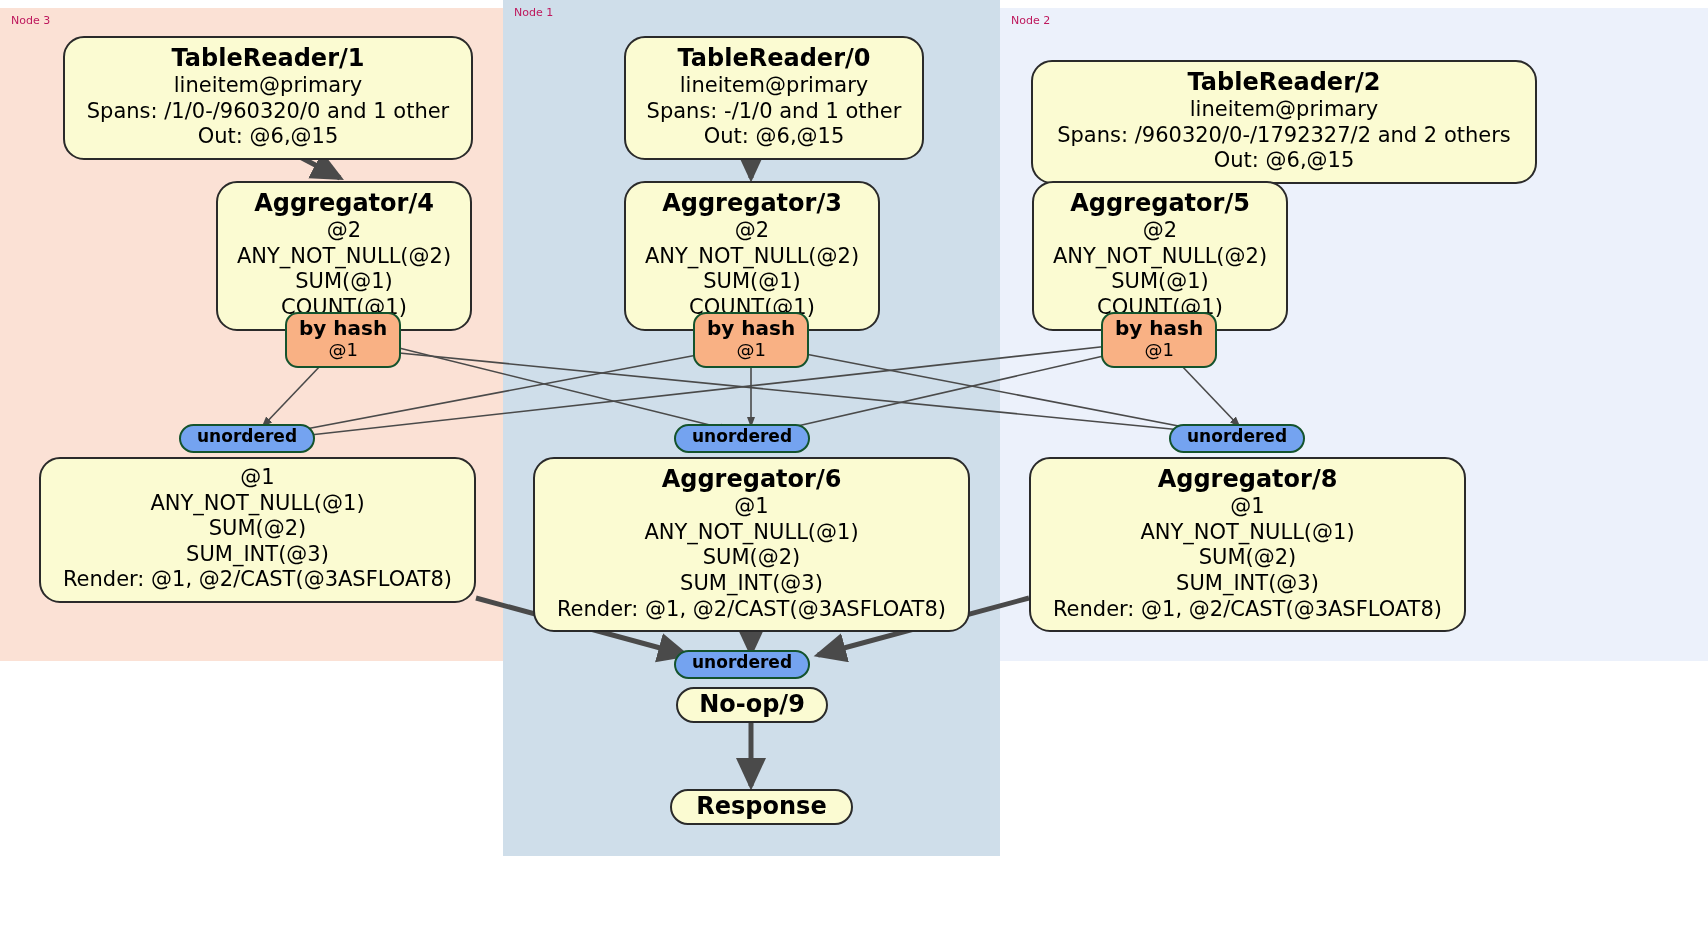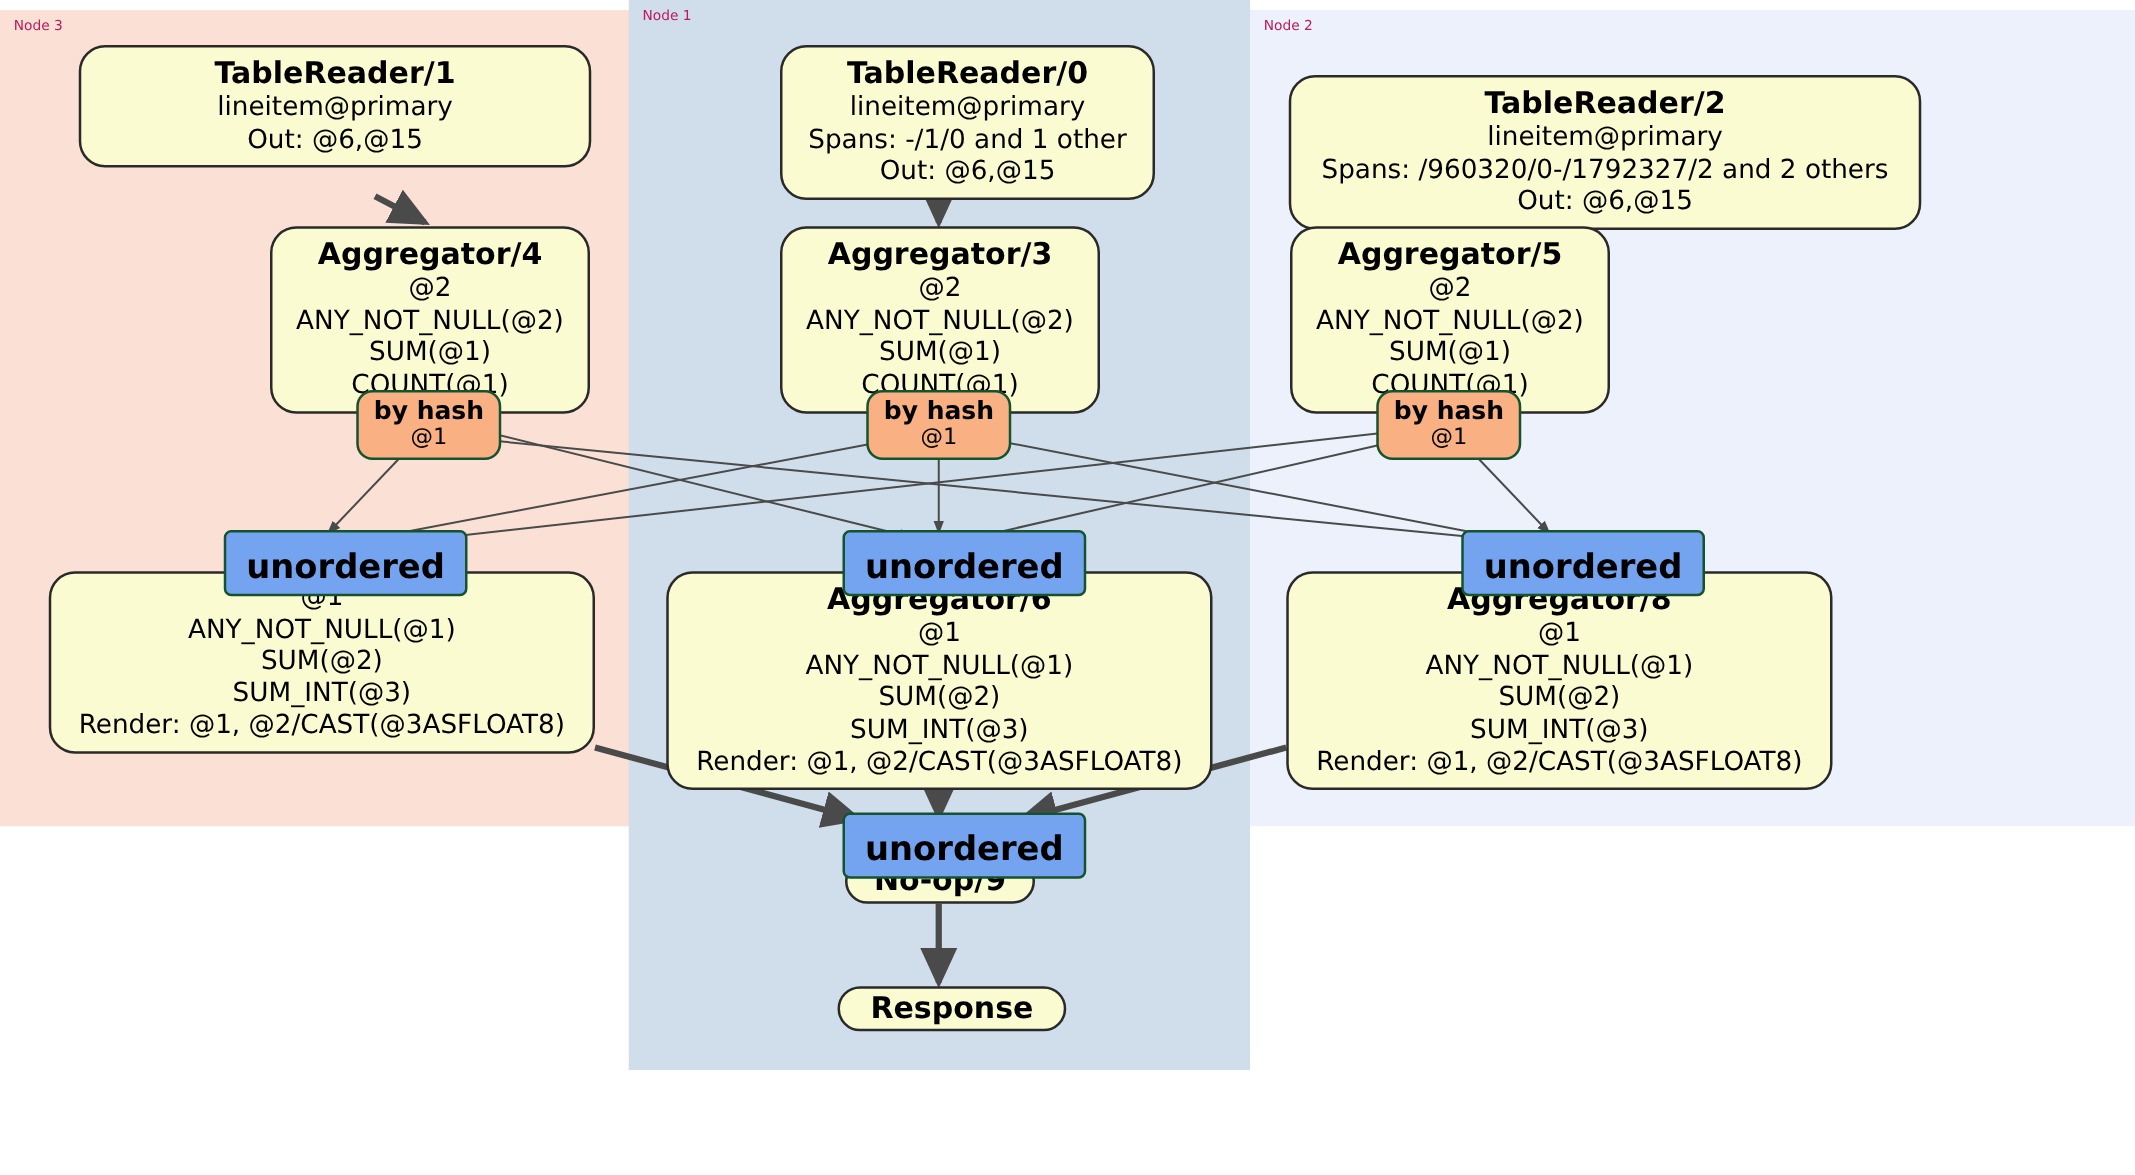--- a/index.html
+++ b/index.html
@@ -84,24 +84,24 @@
     font-weight: bold;
     font-size: 20px;
     line-height: 1.15;
   }
   .badge.hash .bs {
     font-size: 18px;
     line-height: 1.15;
   }
   .badge.unordered {
     background: #74a3f0;
-    border-radius: 6px;
-    padding: 12px 16px 5px 16px;
+    border-radius: 17px;
+    padding: 0 16px 5px 16px;
     font-weight: bold;
-    font-size: 27px;
+    font-size: 17px;
     line-height: 1.2;
   }
 </style>
 </head>
 <body>
 
 <div id="canvas">
 
   <div id="panels-layer">
       <div class="panel" style="left: 0px; top: 8px; width: 504px; height: 653px; background: rgb(251, 225, 213);">
@@ -141,20 +141,21 @@
         <line x1="751" y1="630" x2="751" y2="653" stroke="#4a4a4a" stroke-width="5" marker-end="url(#arrow-thick)"></line>
         <line x1="1029" y1="598" x2="818" y2="655" stroke="#4a4a4a" stroke-width="5" marker-end="url(#arrow-thick)"></line>
         <line x1="751" y1="723" x2="751" y2="786" stroke="#4a4a4a" stroke-width="5" marker-end="url(#arrow-thick)"></line>
       </g>
   </svg>
 
   <div id="boxes-layer">
       <div class="box" style="left: 63px; top: 36px; width: 410px;">
         <div class="title">TableReader/1</div>
         <div class="line">lineitem@primary</div>
+        <div class="line">Spans: /1/0-/960320/0 and 1 other</div>
         <div class="line">Out: @6,@15</div>
       </div>
       <div class="box" style="left: 624px; top: 36px; width: 300px;">
         <div class="title">TableReader/0</div>
         <div class="line">lineitem@primary</div>
         <div class="line">Spans: -/1/0 and 1 other</div>
         <div class="line">Out: @6,@15</div>
       </div>
       <div class="box" style="left: 1031px; top: 36px; width: 506px; margin-top: 24px;">
         <div class="title">TableReader/2</div>

